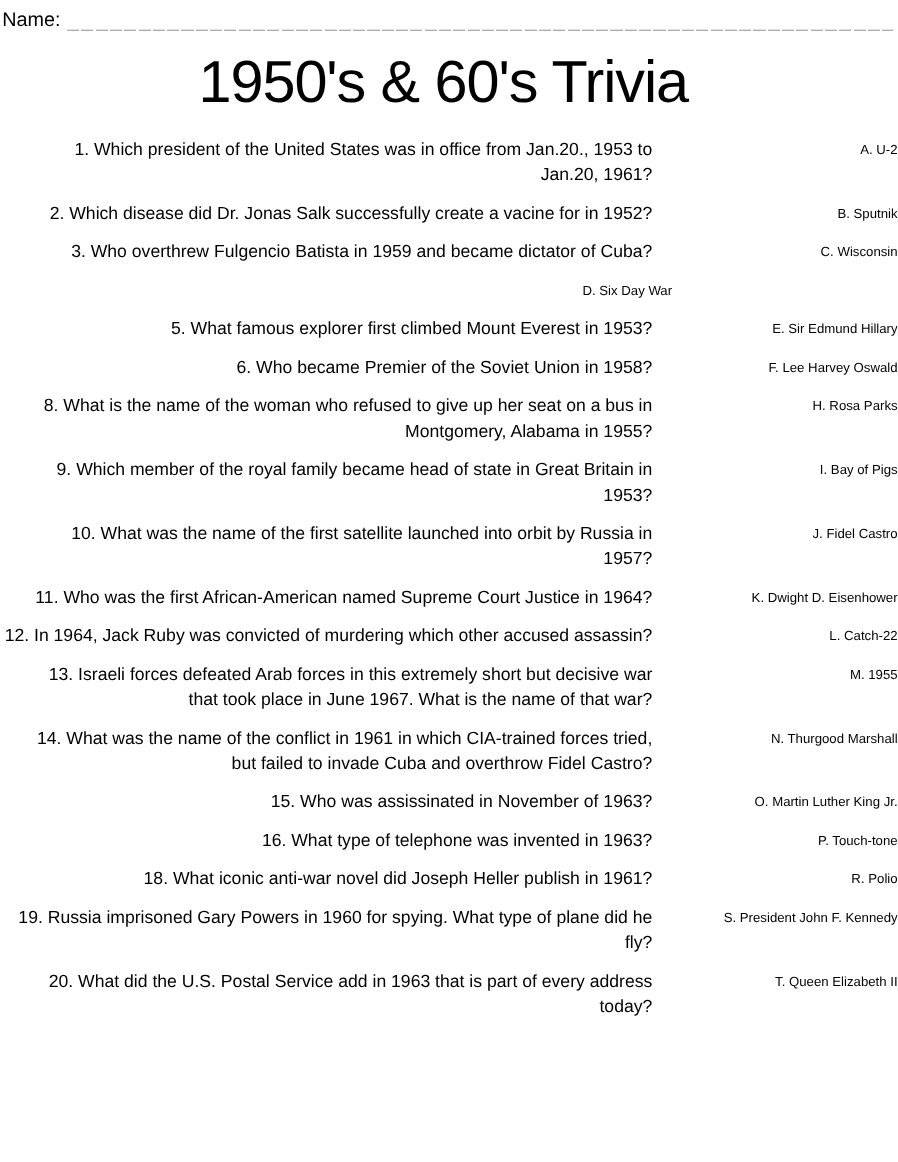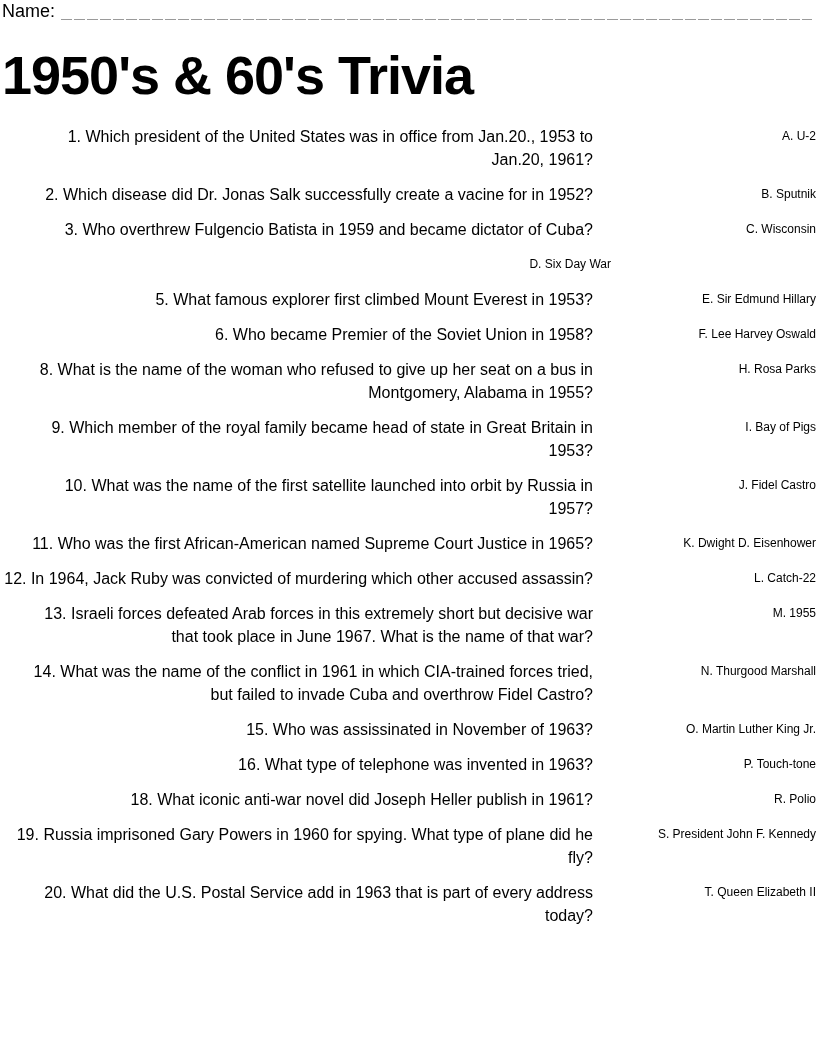--- a/index.html
+++ b/index.html
@@ -13,42 +13,42 @@
     overflow: hidden;
   }
   .page {
     width: 816px;
     height: 1056px;
     padding: 1px 0 0 2px;
   }
   
   .name-row {
     display: flex;
-    align-items: flex-start;
+    align-items: center;
     height: 34px;
     padding-right: 4px;
   }
   .name-label {
     font-size: 18px;
     line-height: 21px;
     white-space: nowrap;
   }
   .name-line {
     flex: 1 1 auto;
     height: 19px;
     margin-left: 6px;
     background: repeating-linear-gradient(to right, #9a9a9a 0 11px, rgba(0,0,0,0) 11px 13px) left bottom / 100% 1px no-repeat;
   }
   
   .title {
     margin: 9px 12px 0 0;
-    text-align: left;
+    text-align: center;
     font-size: 54px;
     line-height: 62px;
-    font-weight: 700;
+    font-weight: 400;
     font-family: "Liberation Sans", sans-serif;
     letter-spacing: -1px;
   }
   
   .rows {
     margin-top: 19px;
     text-align: right;
   }
   .row {
     display: grid;
@@ -123,21 +123,21 @@
     <div class="a">I. Bay of Pigs</div>
   </div>
 
   <div class="row">
     <div class="q">10. What was the name of the first satellite launched into orbit by Russia in
 1957?</div>
     <div class="a">J. Fidel Castro</div>
   </div>
 
   <div class="row">
-    <div class="q">11. Who was the first African-American named Supreme Court Justice in 1965?</div>
+    <div class="q">11. Who was the first African-American named Supreme Court Justice in 1964?</div>
     <div class="a">K. Dwight D. Eisenhower</div>
   </div>
 
   <div class="row">
     <div class="q">12. In 1964, Jack Ruby was convicted of murdering which other accused assassin?</div>
     <div class="a">L. Catch-22</div>
   </div>
 
   <div class="row">
     <div class="q">13. Israeli forces defeated Arab forces in this extremely short but decisive war

